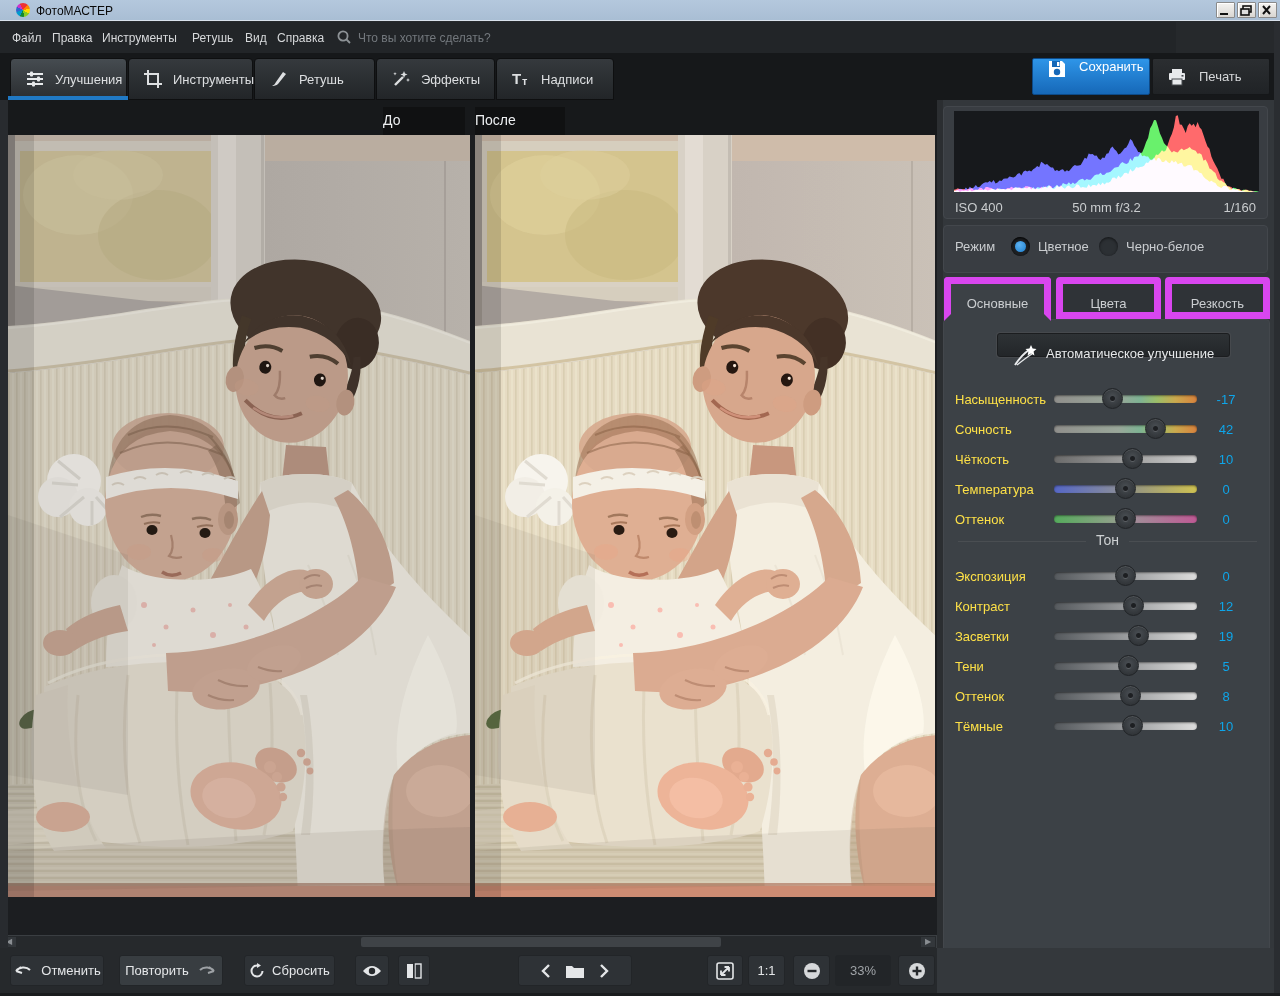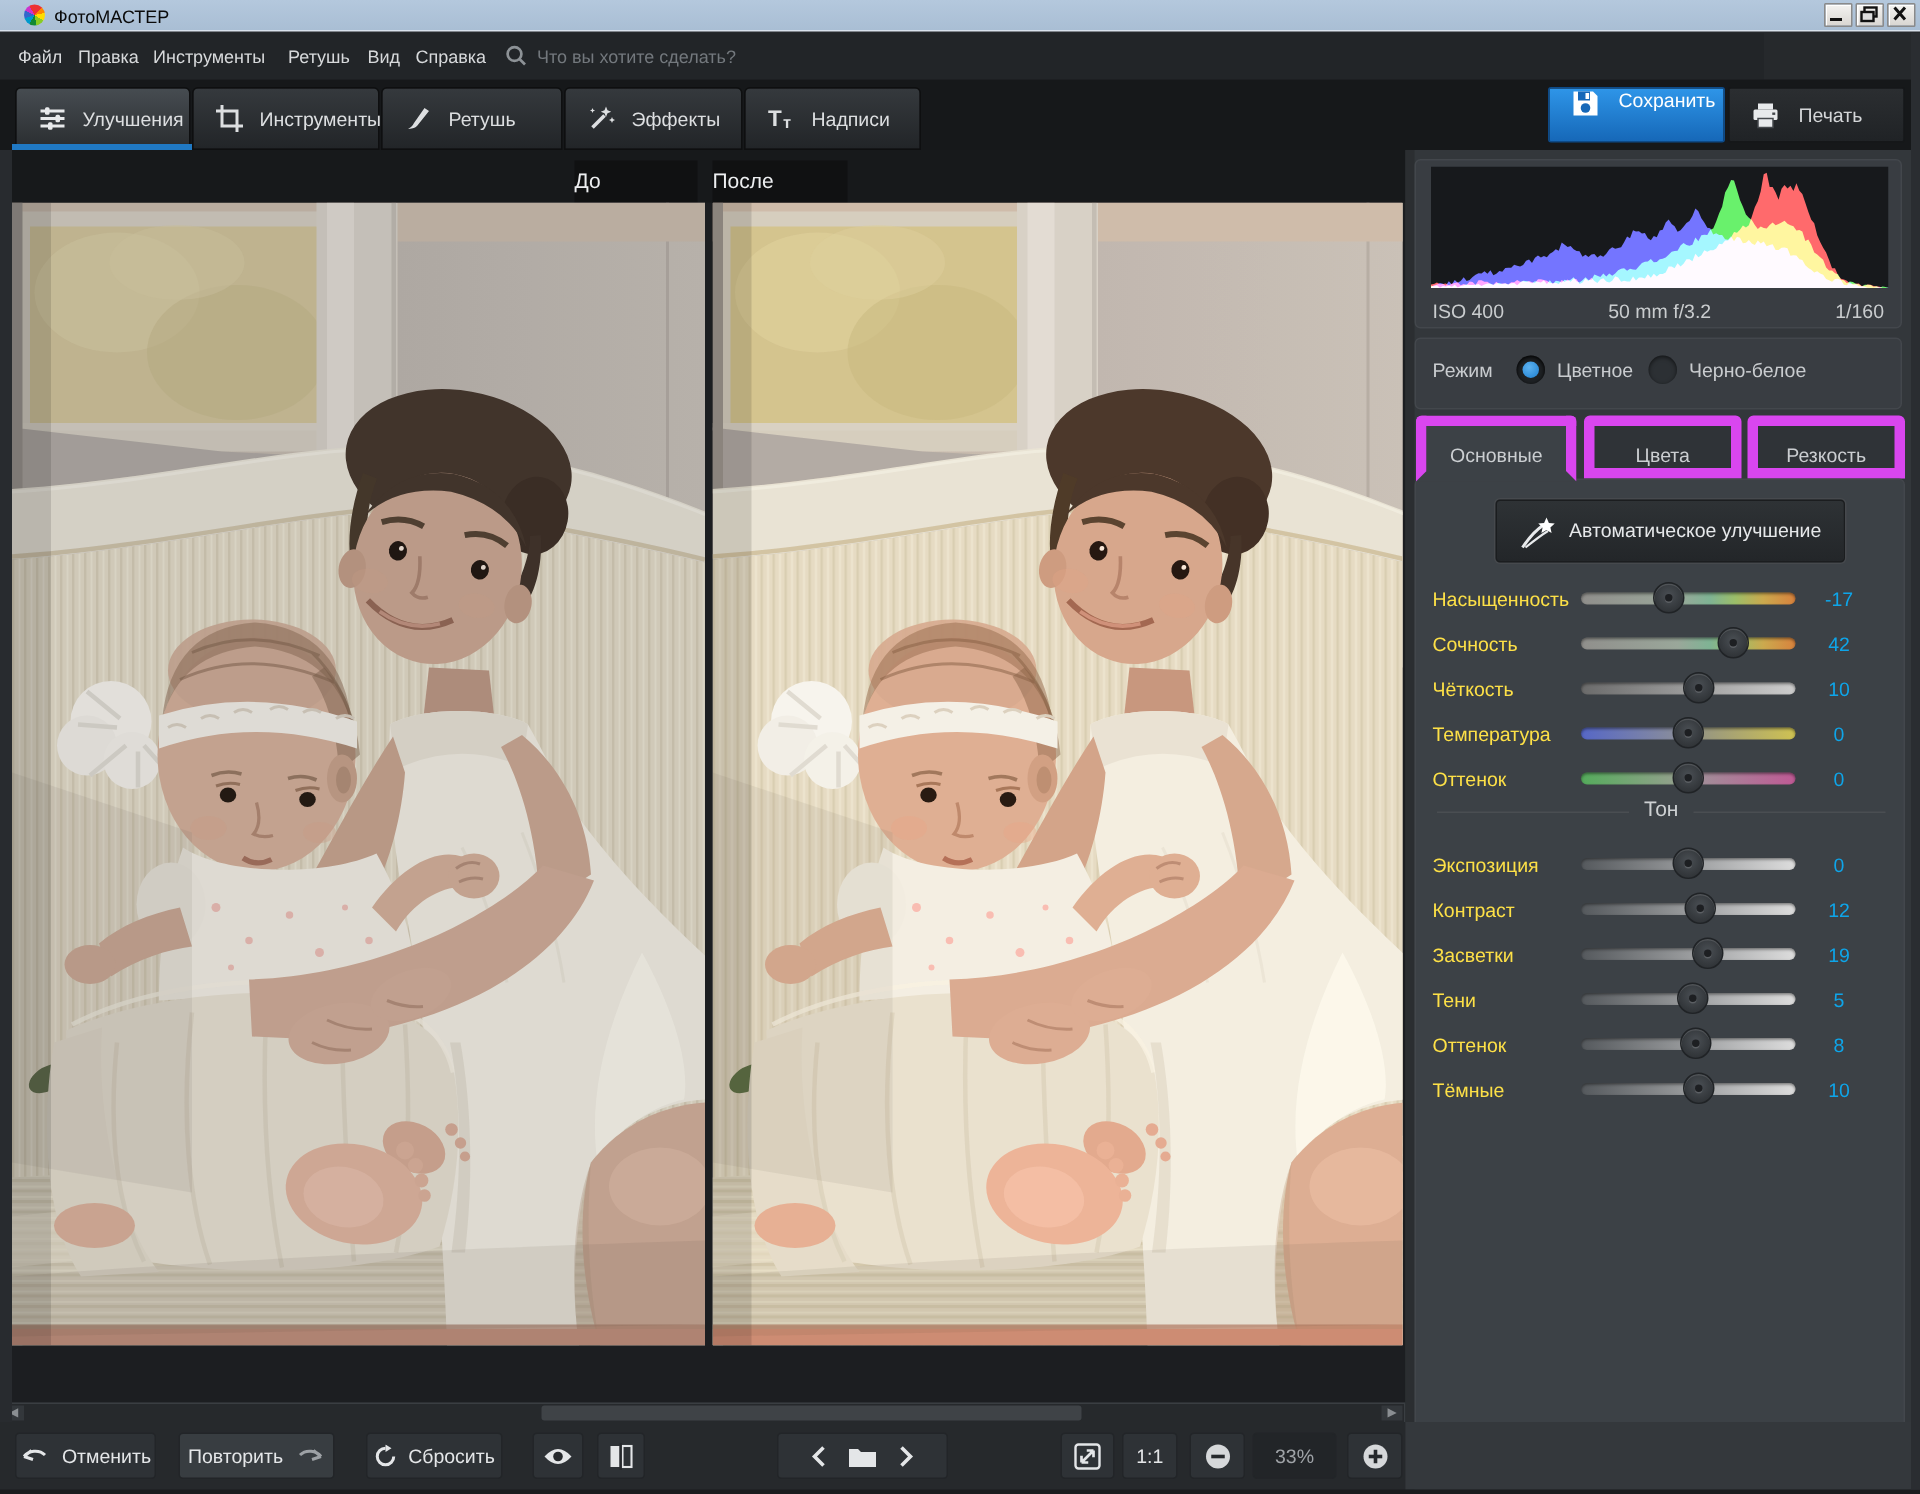--- a/index.html
+++ b/index.html
@@ -193,21 +193,21 @@
         </div>
 <span class="lab" style="position:absolute;left:94px;top:13px">Цветное</span>
 <div style="position:absolute;left:155px;top:11px;width:19px;height:19px;border-radius:50%;background:#2c3034;box-shadow:inset 0 1px 3px rgba(0,0,0,.6)"></div>
 <span class="lab" style="position:absolute;left:182px;top:13px">Черно-белое</span>
       </div>
 
   <div class="rtab active" style="left:7px;top:177px;width:107px">Основные</div>
 <div class="rtab" style="left:119px;top:177px;width:105px">Цвета</div>
 <div class="rtab" style="left:228px;top:177px;width:105px">Резкость</div>
   <div class="bigpanel">
-        <div style="position:absolute;left:53px;top:13px;width:233px;height:42px;background:linear-gradient(#2e3235,#232629);border:1px solid #1b1d1f;border-radius:3px;box-shadow:0 0 0 1px #46494d">
+        <div style="position:absolute;left:53px;top:13px;width:233px;height:24px;background:linear-gradient(#2e3235,#232629);border:1px solid #1b1d1f;border-radius:3px;box-shadow:0 0 0 1px #46494d">
           <svg style="position:absolute;left:15px;top:9px" width="26" height="24" viewBox="0 0 26 24">
             <path d="M2,22 C6,16 10,11 16,7" stroke="#e8eaec" stroke-width="2" fill="none"></path>
             <path d="M4,22 C9,18 14,14 19,11" stroke="#e8eaec" stroke-width="1.4" fill="none"></path>
             <path d="M18,2 l1.6,3.6 3.9,.4 -2.9,2.6 .8,3.8 -3.4,-2 -3.4,2 .8,-3.8 -2.9,-2.6 3.9,-.4 Z" fill="#fff"></path>
           </svg>
           <span style="position:absolute;left:48px;top:12px;color:#e6e8ea;font-size:13px">Автоматическое улучшение</span>
         </div>
 <div class="srow" style="top:64px">
           <span class="sl">Насыщенность</span>
           <div class="track" style="background:linear-gradient(90deg,#908f8c,#9aa79a 45%,#7fb394 60%,#9cbe69 72%,#cba94e 85%,#d8823d)">

